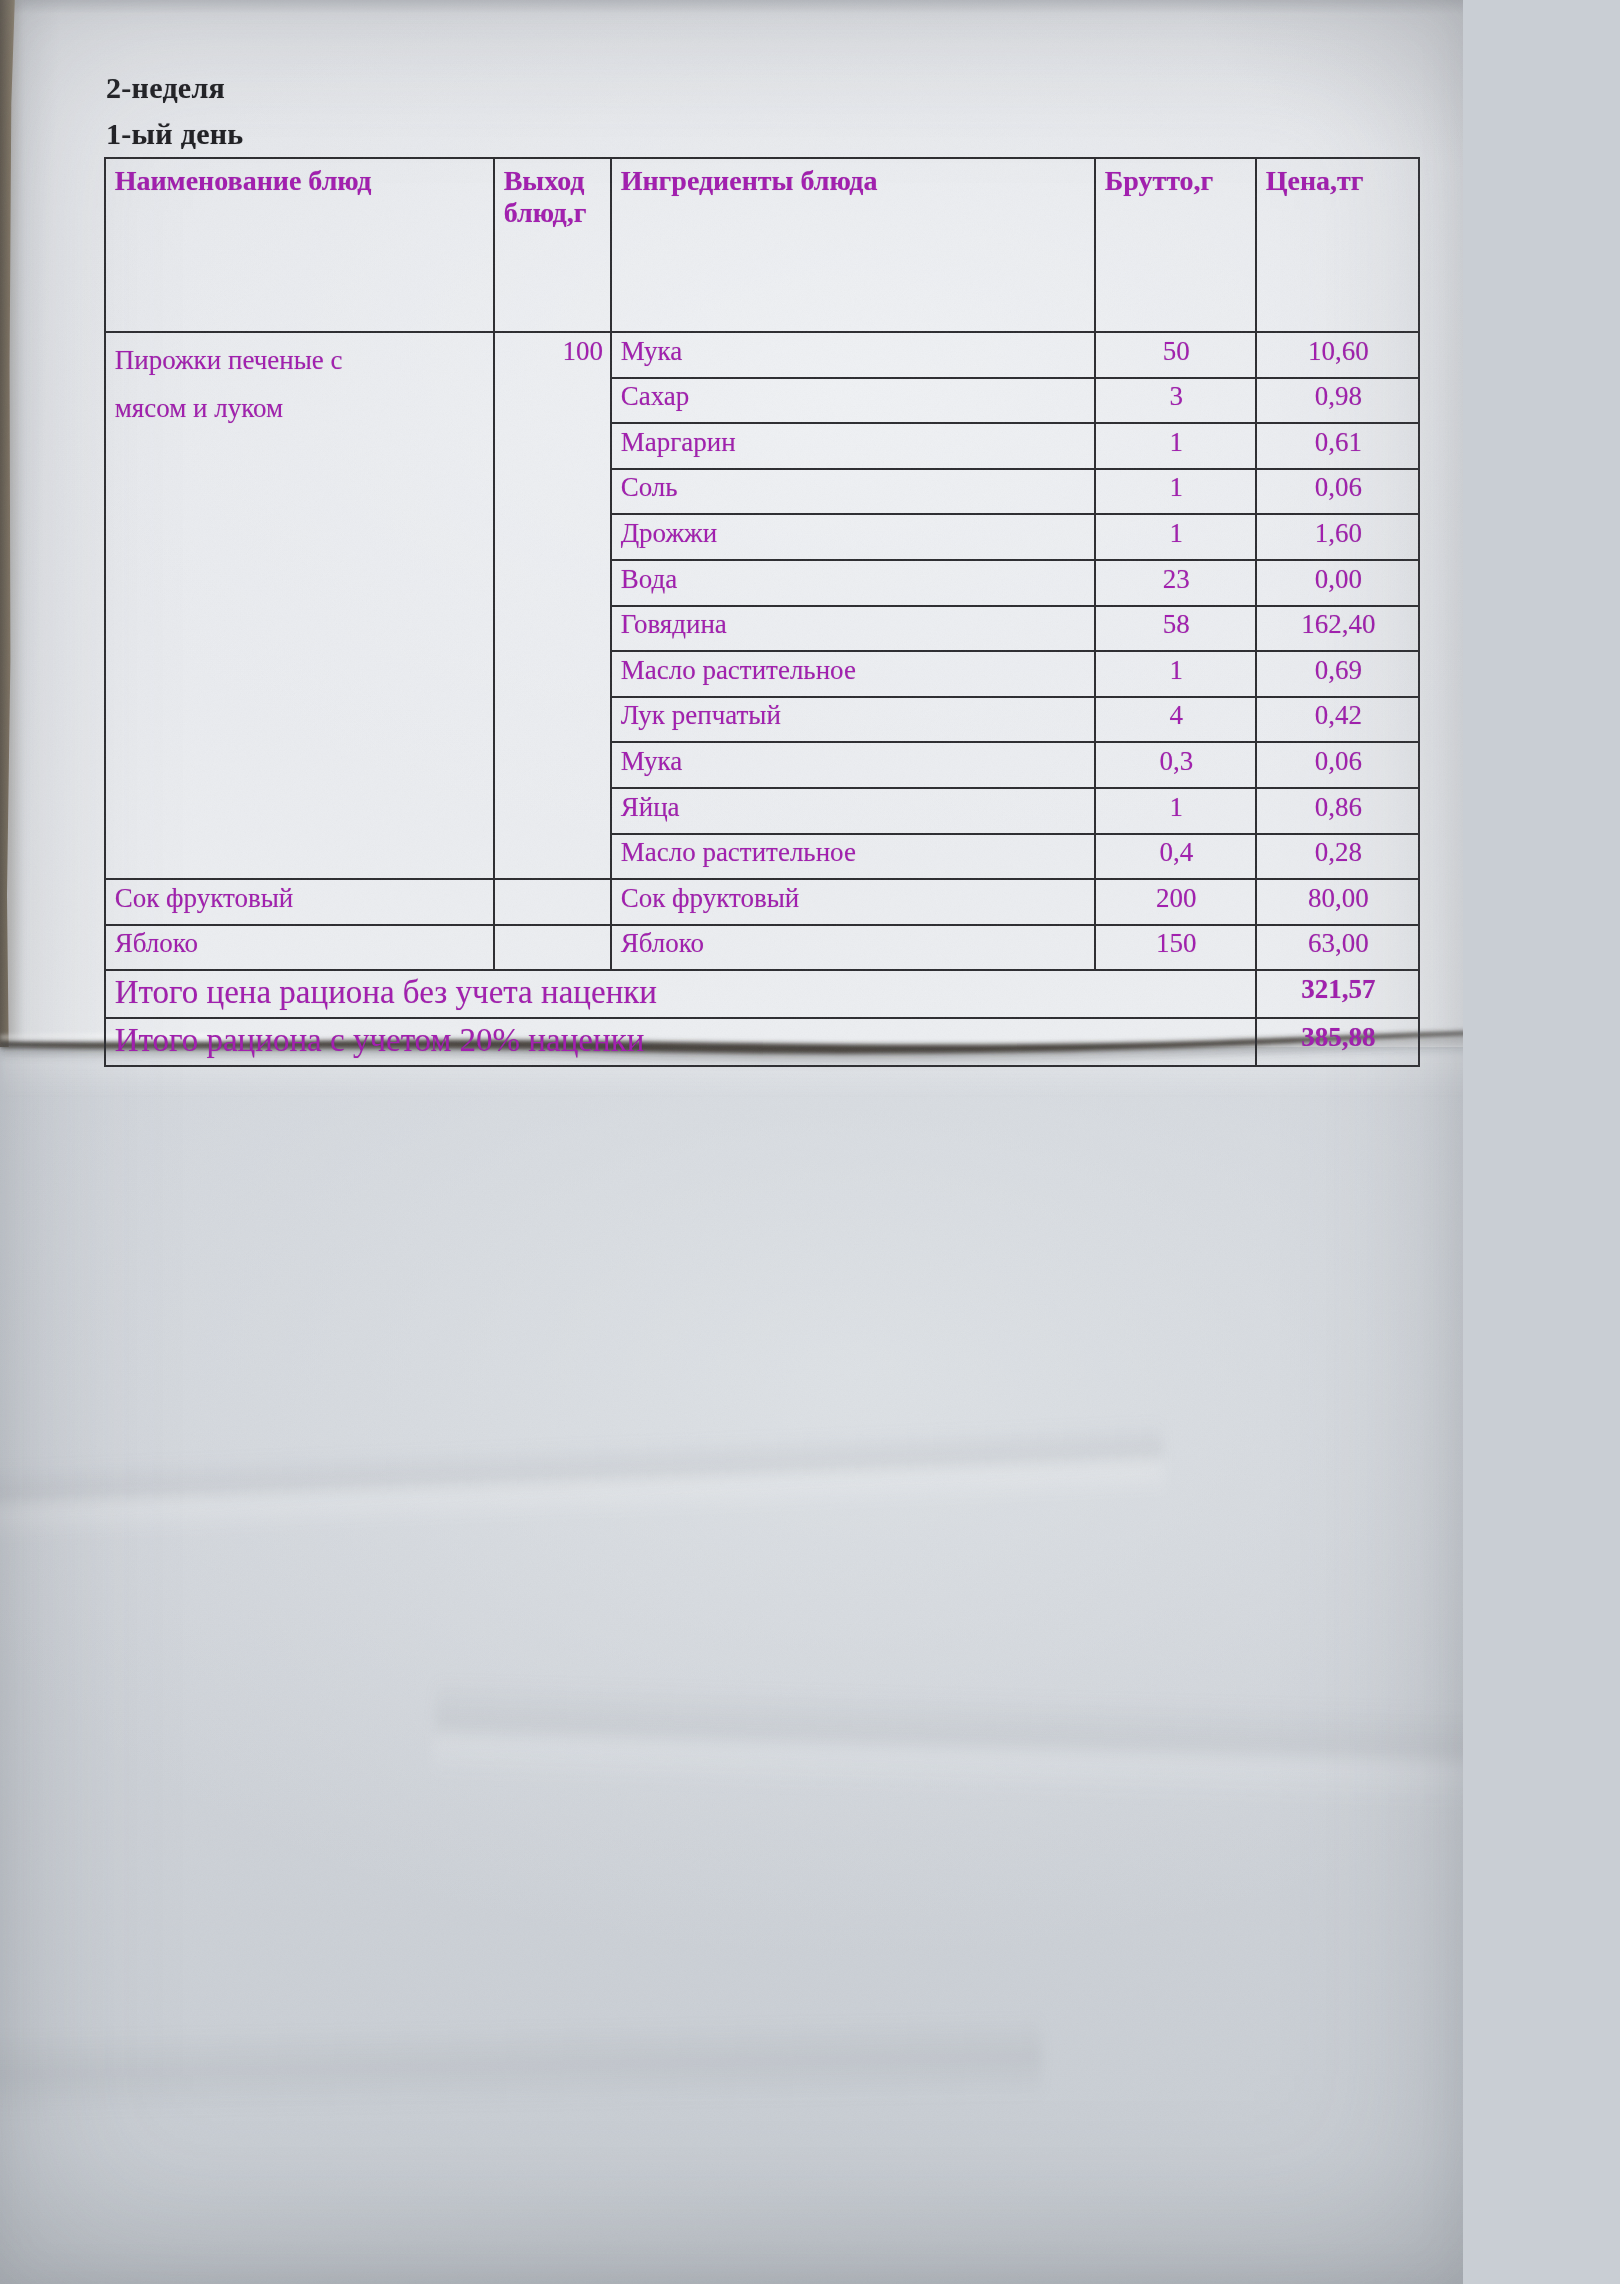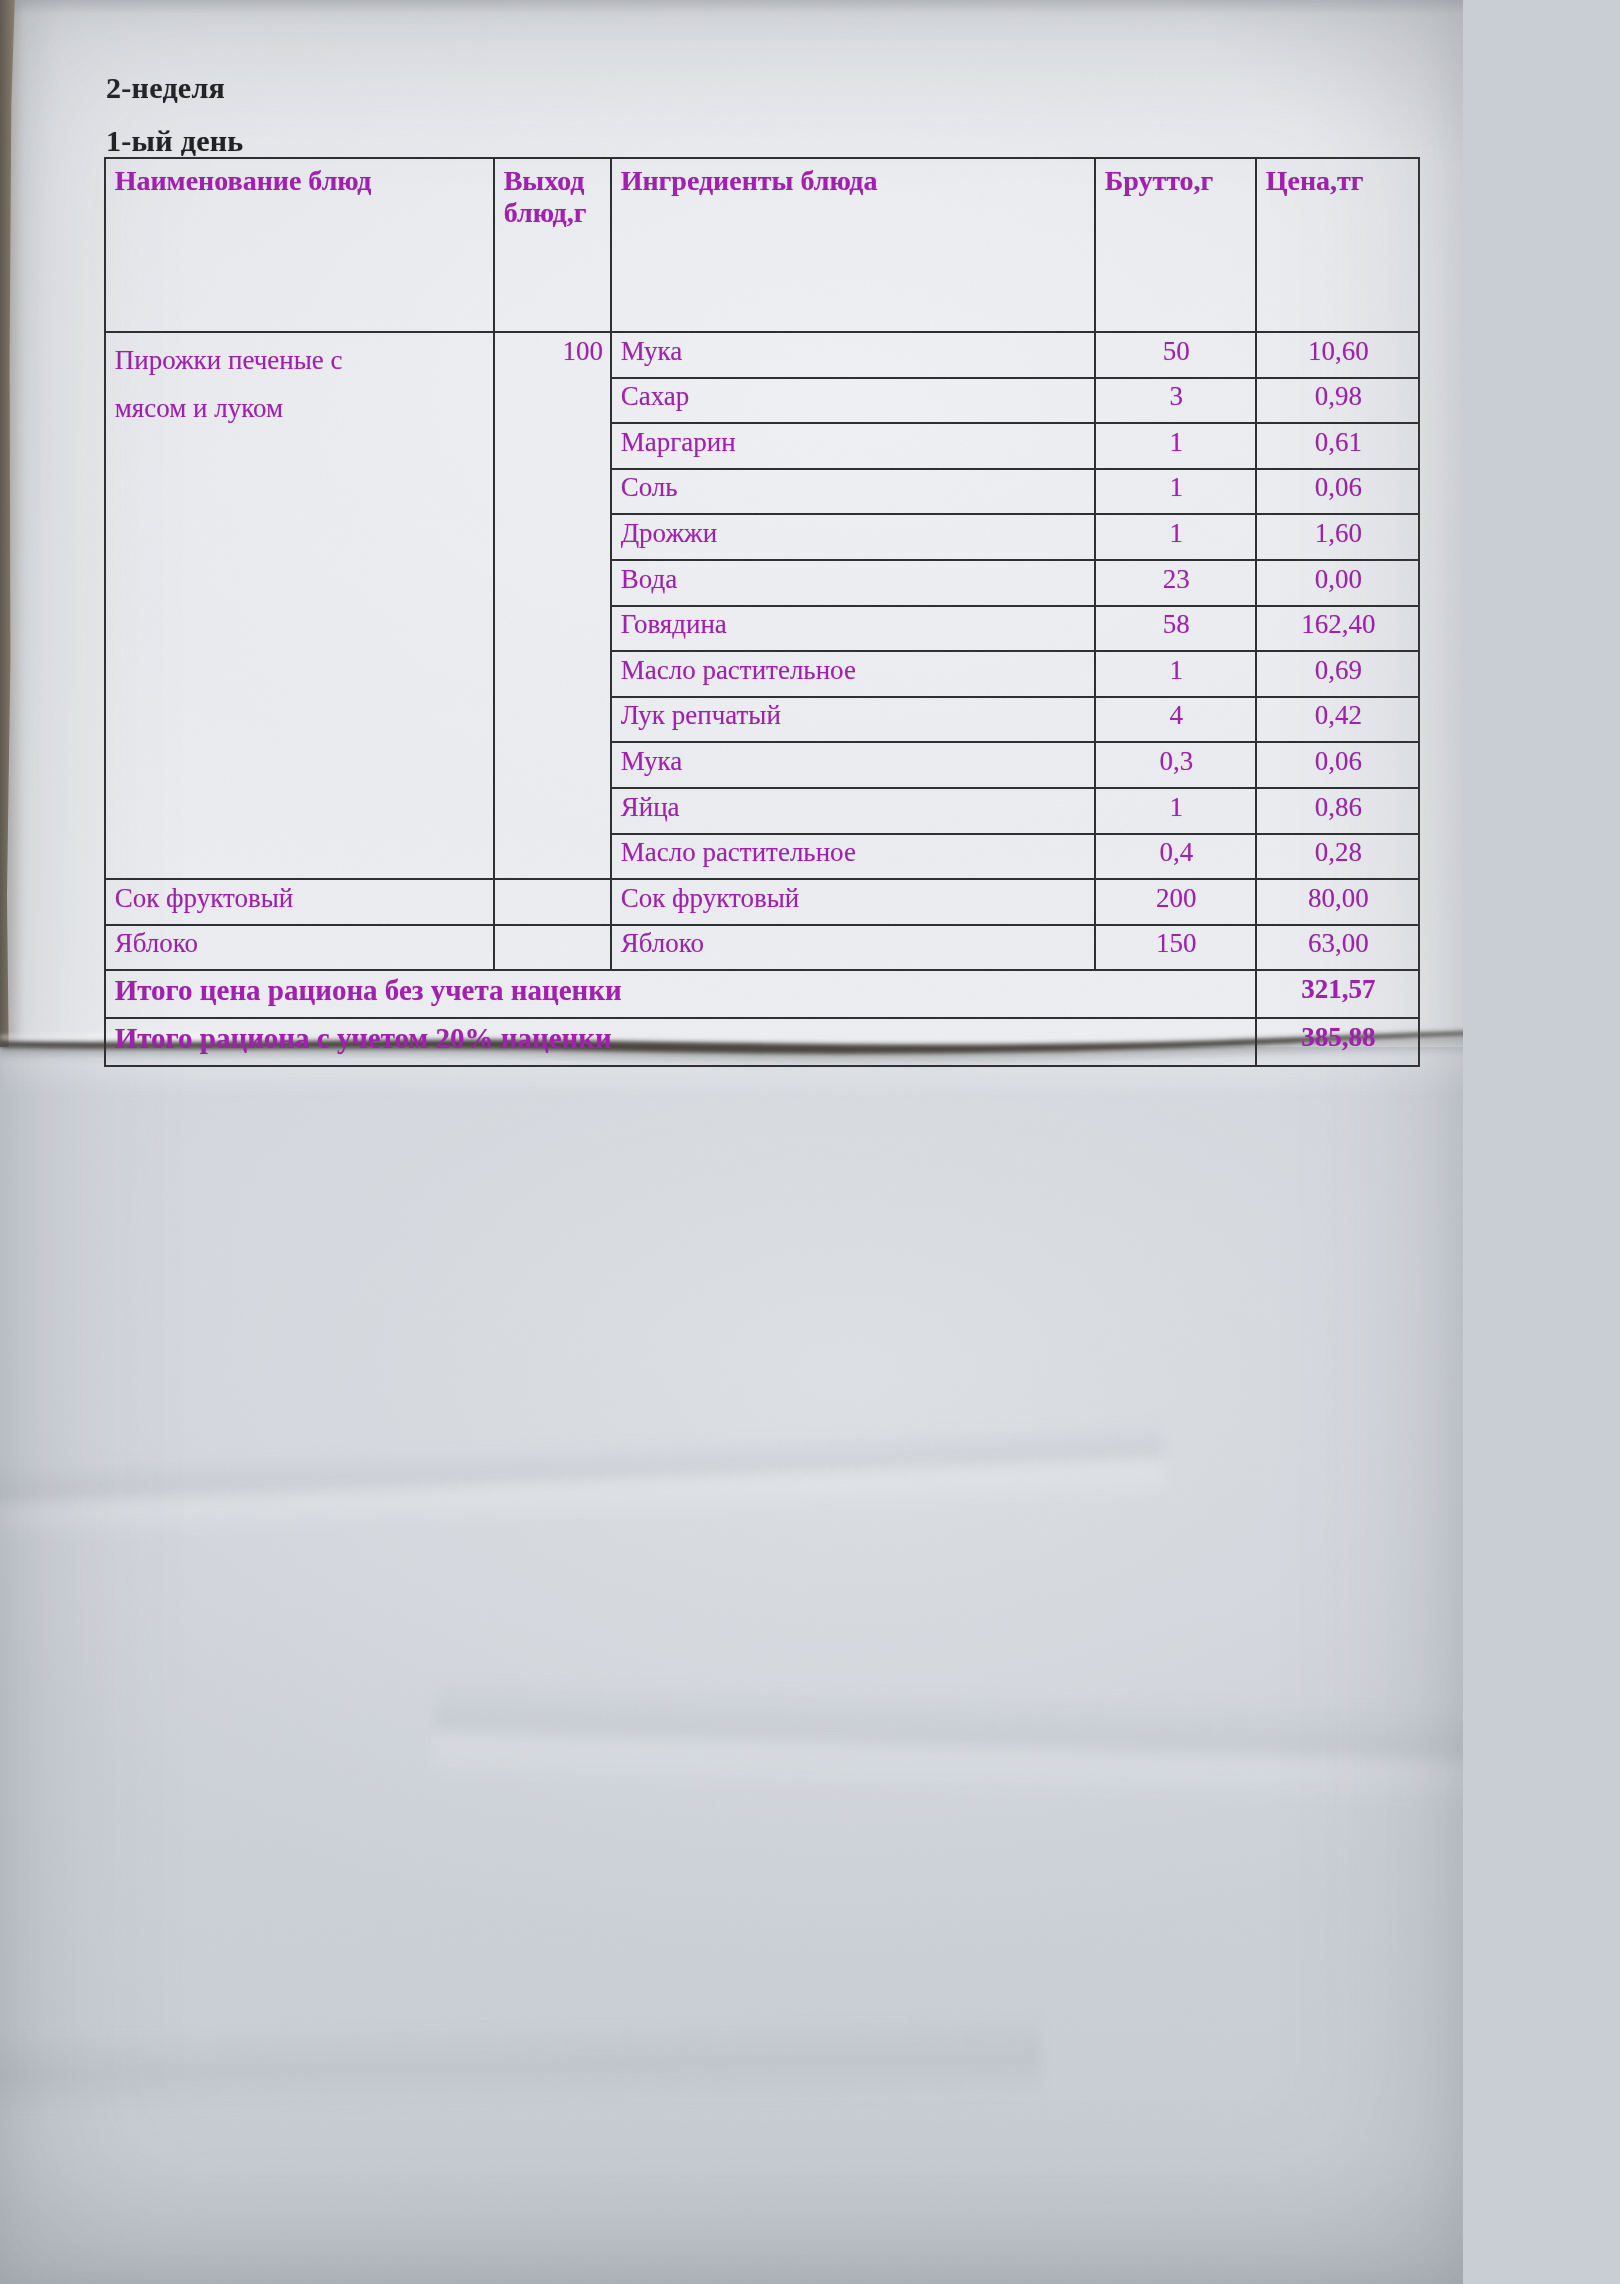--- a/index.html
+++ b/index.html
@@ -59,21 +59,21 @@
 
   
   .content{position:absolute;left:0;top:0;color:#202024;}
   .heading{
     position:absolute;left:106px;
     font-size:30px;font-weight:bold;letter-spacing:0.3px;color:#1e1e22;
     text-shadow:0 0 0.9px rgba(40,40,45,0.35);
     white-space:nowrap;
   }
   .heading-week{top:71px;}
-  .heading-day{top:124px;}
+  .heading-day{top:117px;}
 
   table.menu{
     position:absolute;left:104px;top:157px;width:1314px;
     border-collapse:collapse;table-layout:fixed;
     font-size:27px;color:#a21caf;
     text-shadow:0 0 0.9px rgba(40,40,45,0.28);
   }
   table.menu td,table.menu th{
     border:2.6px solid #2c2c30;
     padding:2.6px 7px 0 8.7px;
@@ -84,21 +84,21 @@
     font-size:28px;font-weight:bold;text-align:left;
     height:166px;padding-top:6px;
   }
   th.col-output{padding-left:6px;padding-right:3.5px;}
   tr.ing-row td{height:41px;}
   td.num{text-align:center;padding-left:3.5px;padding-right:3.5px;}
   td.name-cell{vertical-align:top;}
   td.name-cell .wrap{max-width:306px;line-height:1.78;}
   td.output-cell{text-align:right;padding-left:1.7px;padding-right:1.7px;}
   tr.total-row td{height:43px;}
-  td.total-label{font-weight:bold;font-size:29px;padding-top:4.3px;}
+  td.total-label{font-weight:normal;font-size:33px;padding-top:4.3px;}
   td.total-value{font-weight:bold;text-align:center;padding-top:4.3px;}
 </style>
 </head>
 <body>
 
 <div class="photo">
 
   <div class="sheet-under"></div>
   <div class="crease crease-1"></div>
   <div class="crease crease-2"></div>

